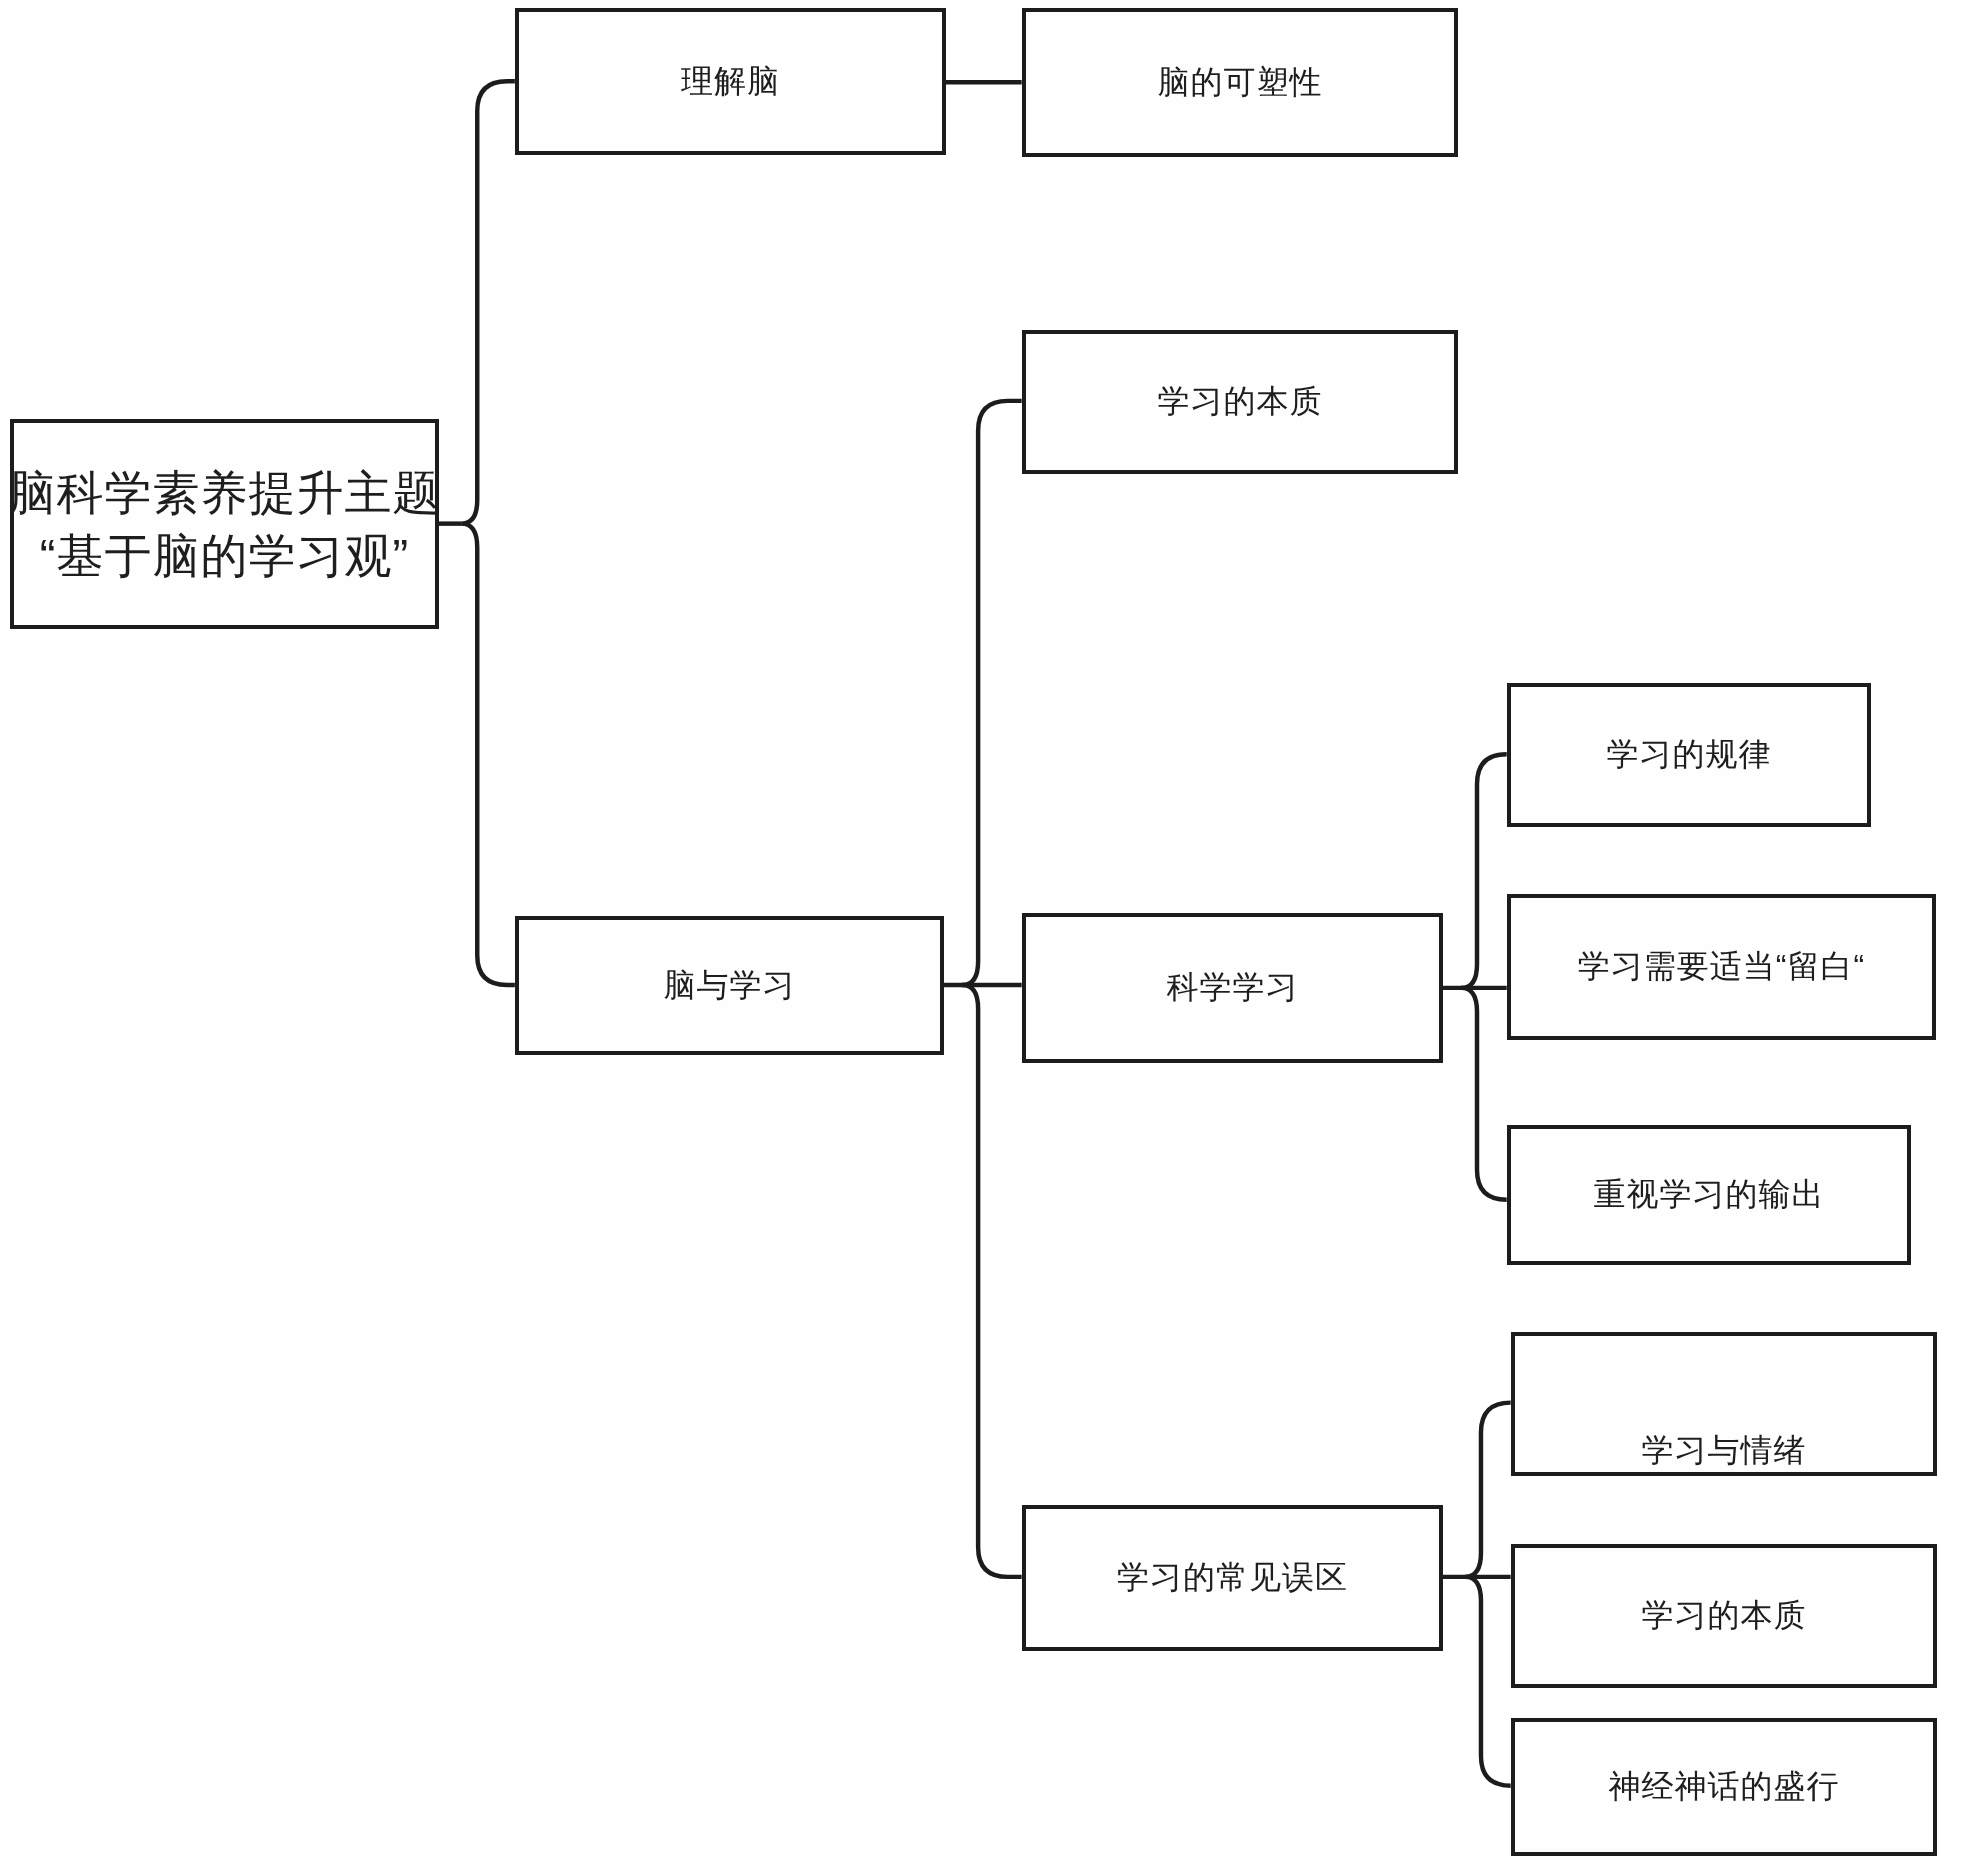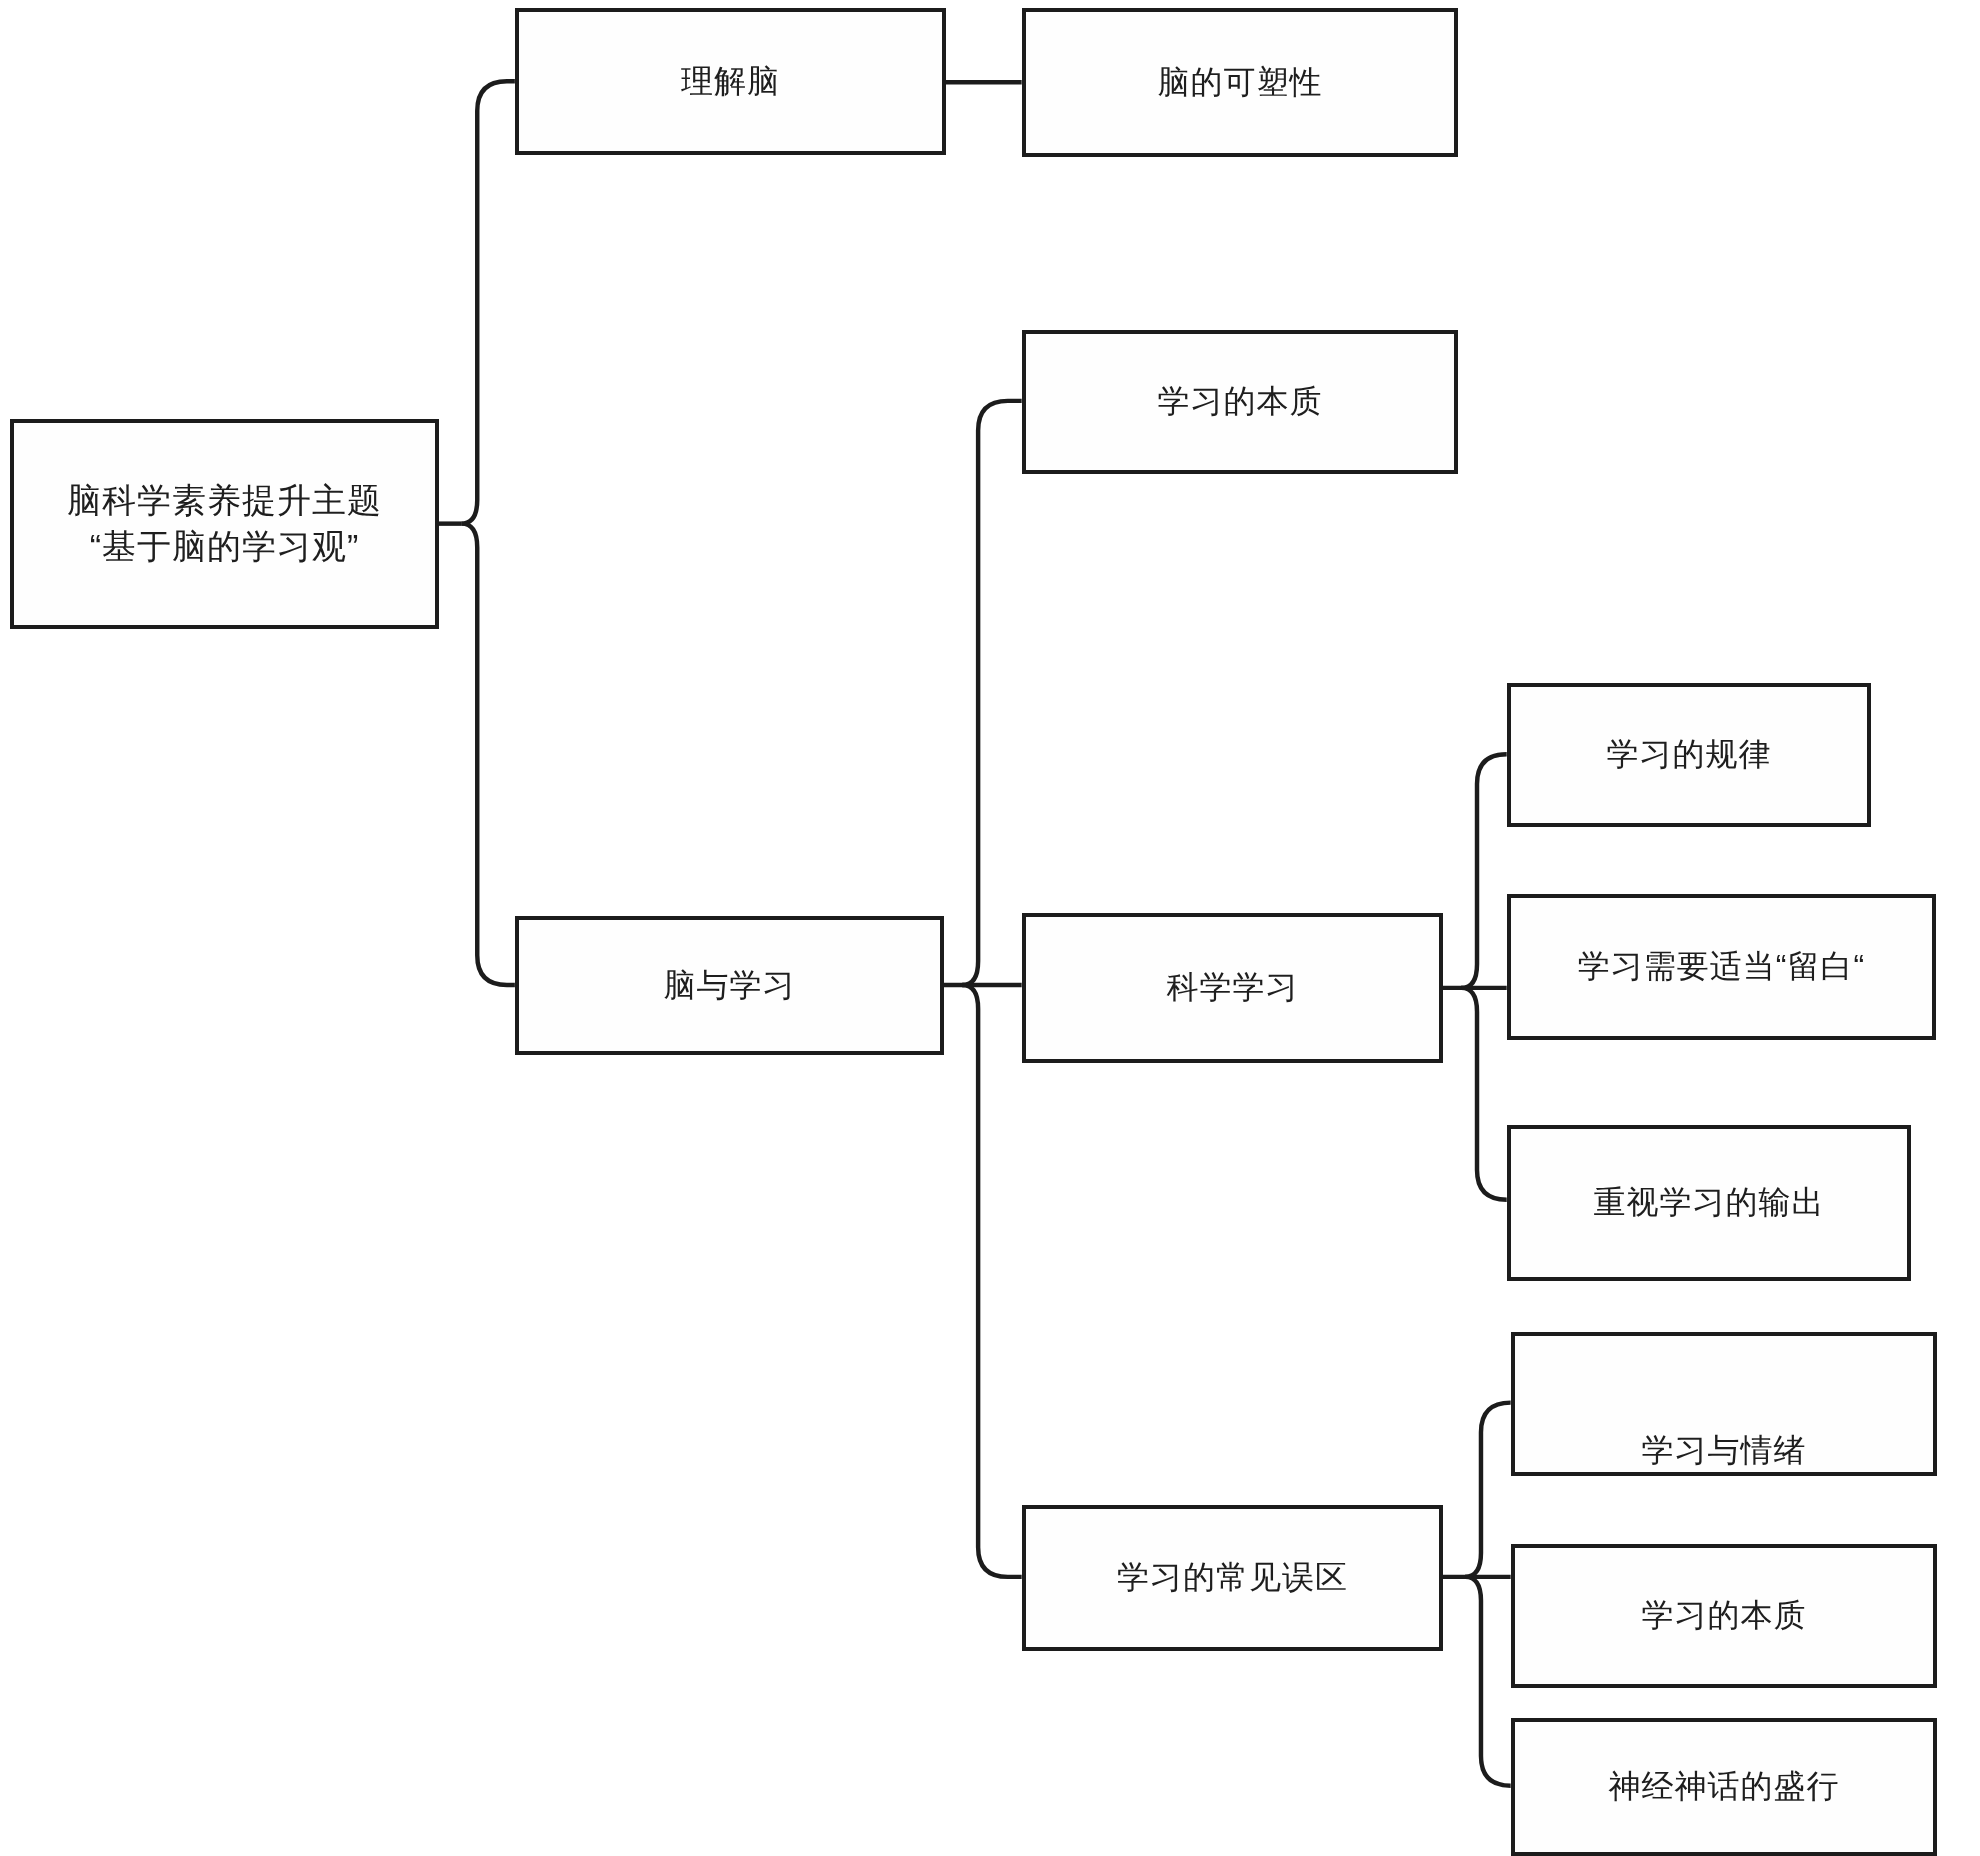--- a/index.html
+++ b/index.html
@@ -27,21 +27,21 @@
     flex-direction: column;
     align-items: center;
     justify-content: center;
     text-align: center;
     font-size: 32px;
     line-height: 1.35;
     color: #1e1e1e;
     letter-spacing: 1px;
     white-space: nowrap;
   }
-  .node.root { font-size: 34px; }
+  .node.root { font-size: 47px; }
 </style>
 </head>
 <body>
 
 <div class="canvas">
 
   <svg class="wires" viewBox="0 0 2000 1875" xmlns="http://www.w3.org/2000/svg">
 
     <path d="M 955 83 L 1032 83"></path>
 
@@ -96,21 +96,21 @@
   </div>
 
   <div class="node" style="left:1507px; top:683px; width:364px; height:144px;">
     <span>学习的规律</span>
   </div>
 
   <div class="node" style="left:1507px; top:894px; width:429px; height:146px;">
     <span>学习需要适当“留白“</span>
   </div>
 
-  <div class="node" style="left:1507px; top:1125px; width:404px; height:156px;">
+  <div class="node" style="left:1507px; top:1125px; width:404px; height:140px;">
     <span>重视学习的输出</span>
   </div>
 
   <div class="node" style="left:1022px; top:1505px; width:421px; height:146px;">
     <span>学习的常见误区</span>
   </div>
 
   <div class="node" style="left:1511px; top:1332px; width:426px; height:144px;justify-content:flex-end;">
     <span>学习与情绪</span>
   </div>

